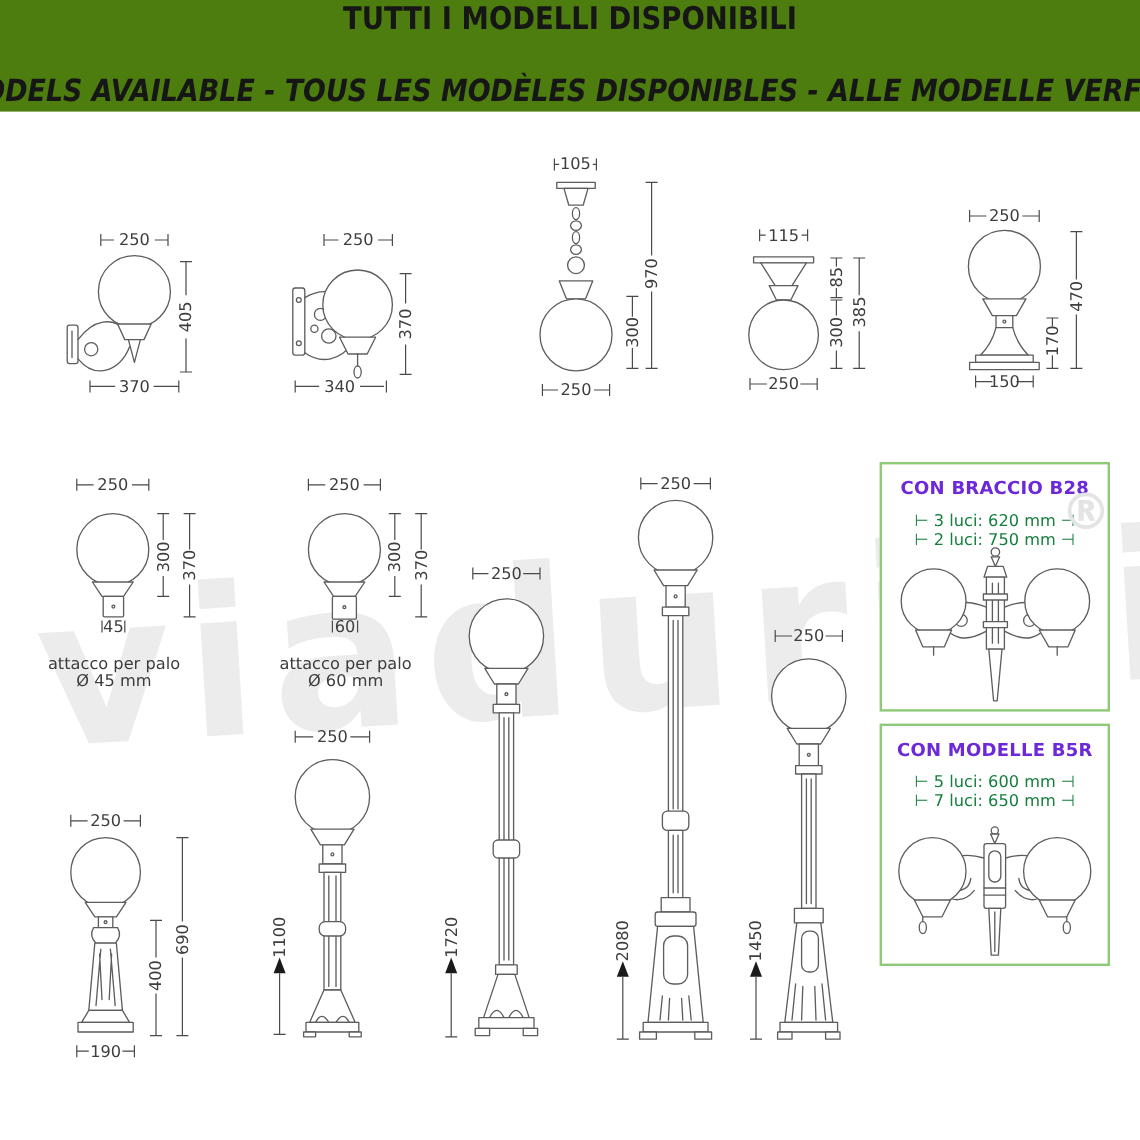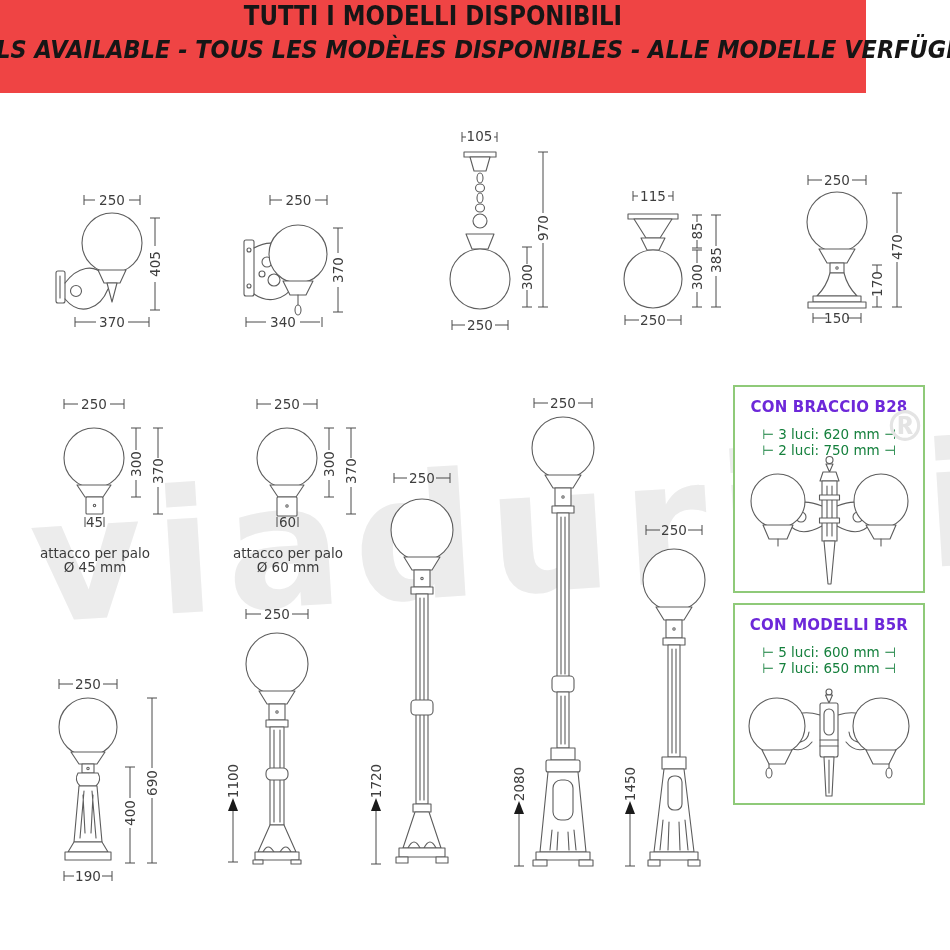--- a/index.html
+++ b/index.html
@@ -1,20 +1,20 @@
 <!DOCTYPE html>
 <html><head>
 <meta charset="utf-8">
 <style>
   html,body{margin:0;padding:0;background:#ffffff;}
   .page{position:relative;width:950px;height:950px;overflow:hidden;background:#fff;
         font-family:"DejaVu Sans","Liberation Sans",sans-serif;}
   
-  .band{position:absolute;left:0;top:0;width:866px;height:93px;background:#ef4444;z-index:5;
-        display:flex;flex-direction:column;justify-content:flex-start;align-items:center;}
+  .band{position:absolute;left:0;top:0;width:950px;height:93px;background:#4d7c0f;z-index:5;
+        display:flex;flex-direction:column;justify-content:space-between;align-items:center;}
   .band-title{font-size:26px;font-weight:bold;color:#161616;letter-spacing:0px;
         transform:scaleX(0.88);white-space:nowrap;line-height:32px;}
   .band-subtitle{font-size:25.5px;font-weight:bold;font-style:italic;color:#161616;
         transform:scaleX(0.88);white-space:nowrap;line-height:34px;}
   
   .wm{position:absolute;left:30px;top:446px;width:950px;z-index:1;
       font-size:172px;line-height:175px;font-weight:bold;color:#ececec;
       letter-spacing:12px;white-space:nowrap;transform:rotate(-3.5deg);pointer-events:none;}
   .wm-reg{position:absolute;left:884px;top:402px;z-index:4;font-size:42px;font-weight:bold;
       color:#e4e4e4;pointer-events:none;}
@@ -48,21 +48,21 @@
 
   <div class="wm">viadurini</div>
   <div class="wm-reg">®</div>
 
   <div class="bx bx-b28">
     <div class="bx-title">CON BRACCIO B28</div>
     <div class="bx-spec first">⊢ 3 luci: 620 mm ⊣</div>
     <div class="bx-spec second">⊢ 2 luci: 750 mm ⊣</div>
   </div>
   <div class="bx bx-b5r">
-    <div class="bx-title">CON MODELLI B5R</div>
+    <div class="bx-title">CON MODELLE B5R</div>
     <div class="bx-spec first">⊢ 5 luci: 600 mm ⊣</div>
     <div class="bx-spec second">⊢ 7 luci: 650 mm ⊣</div>
   </div>
 
   <svg class="overlay" width="950" height="950" viewBox="0 0 950 950">
 
     <g>
       <rect class="w" x="56" y="271" width="9" height="32" rx="2"></rect>
       <path class="s" d="M60 276 V298"></path>
       <path class="s" d="M65 283 C78 266 94 264 104 275"></path>

